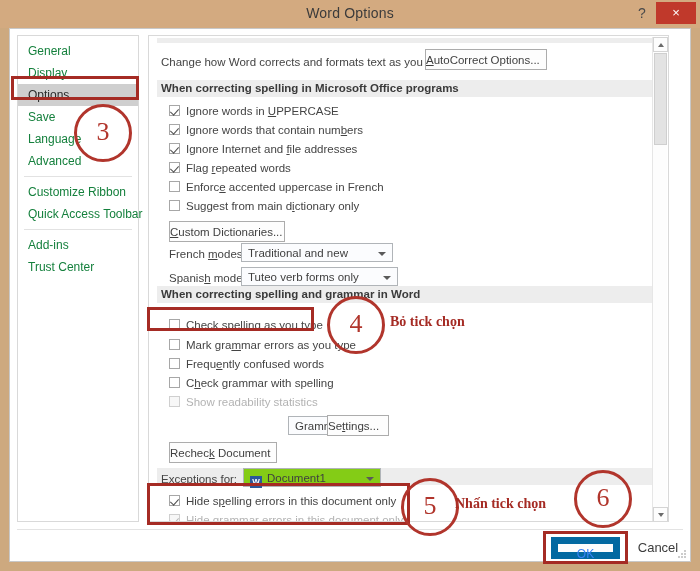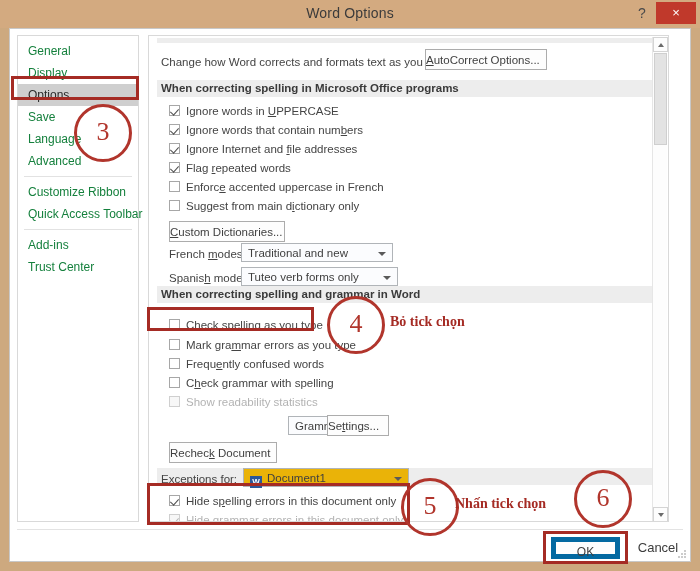--- a/index.html
+++ b/index.html
@@ -118,21 +118,21 @@
     position:absolute;left:1px;top:16px;width:13px;height:92px;
     background:#e3e3e3;border:1px solid #cfcfcf;box-sizing:border-box;
     cursor:pointer;
   }
   
   .footer-sep{
     position:absolute;left:7px;top:500px;width:666px;height:1px;background:#e3e3e3;
   }
   .ok-btn{
     position:absolute;left:551px;top:537px;width:69px;height:22px;
-    background:#fdfdfd;border:5px solid #0369a1;font-size:12px;color:#404040;
+    background:#fdfdfd;border:7px solid #0369a1;font-size:12px;color:#3b82f6;
     text-align:center;line-height:21px;cursor:pointer;box-sizing:border-box;
   }
   .cancel-btn{
     position:absolute;left:628px;top:537px;width:60px;height:22px;
     background:transparent;border:none;font-size:13px;color:#3b3b3b;
     text-align:center;line-height:21px;cursor:pointer;box-sizing:border-box;
   }
   .grip{position:absolute;right:4px;bottom:3px;width:10px;height:10px;opacity:.5;}
   .grip i{position:absolute;width:2px;height:2px;background:#9a9a9a;display:block;}
   
@@ -208,21 +208,21 @@
       <div class="cb-row dim" style="top:360px;"><span class="cb disabled"></span><span>Show readability statistics</span></div>
 
       <div class="row" style="left:20px;top:407px;"><span class="u">W</span>riting Style:</div>
       <div class="sel" style="left:94px;top:380px;width:72px;height:19px;margin-left:45px;"><span>Grammar</span><span class="arrow"></span></div>
       <div class="btn" style="left:178px;top:379px;width:62px;height:21px;line-height:20px;">Se<span class="u">t</span>tings...</div>
 
       <div class="btn" style="left:20px;top:406px;width:108px;height:21px;line-height:20px;">Rechec<span class="u">k</span> Document</div>
 
       <div class="section-head" style="top:432px;background:#ededed;"></div>
       <div class="row" style="left:12px;top:437px;font-weight:normal;"><span class="u">E</span>xceptions for:</div>
-      <div class="sel" style="left:94px;top:432px;width:166px;height:19px;background:#eab308;"><span class="wicon">W</span><span>Document1</span><span class="arrow"></span></div>
+      <div class="sel" style="left:94px;top:432px;width:138px;height:19px;background:#84cc16;"><span class="wicon">W</span><span>Document1</span><span class="arrow"></span></div>
 
       <div class="cb-row" style="top:459px;"><span class="cb checked"></span><span>Hide s<span class="u">p</span>elling errors in this document only</span></div>
       <div class="cb-row dim" style="top:478px;"><span class="cb disabled checked"></span><span>Hid<span class="u">e</span> grammar errors in this document only</span></div>
 
       <div class="sbar">
         <div class="sb-arrow sb-up" style="top:0;">
             <span class="tri"></span>
           </div>
         <div class="sb-thumb"></div>
         <div class="sb-arrow sb-down" style="bottom:0;">

